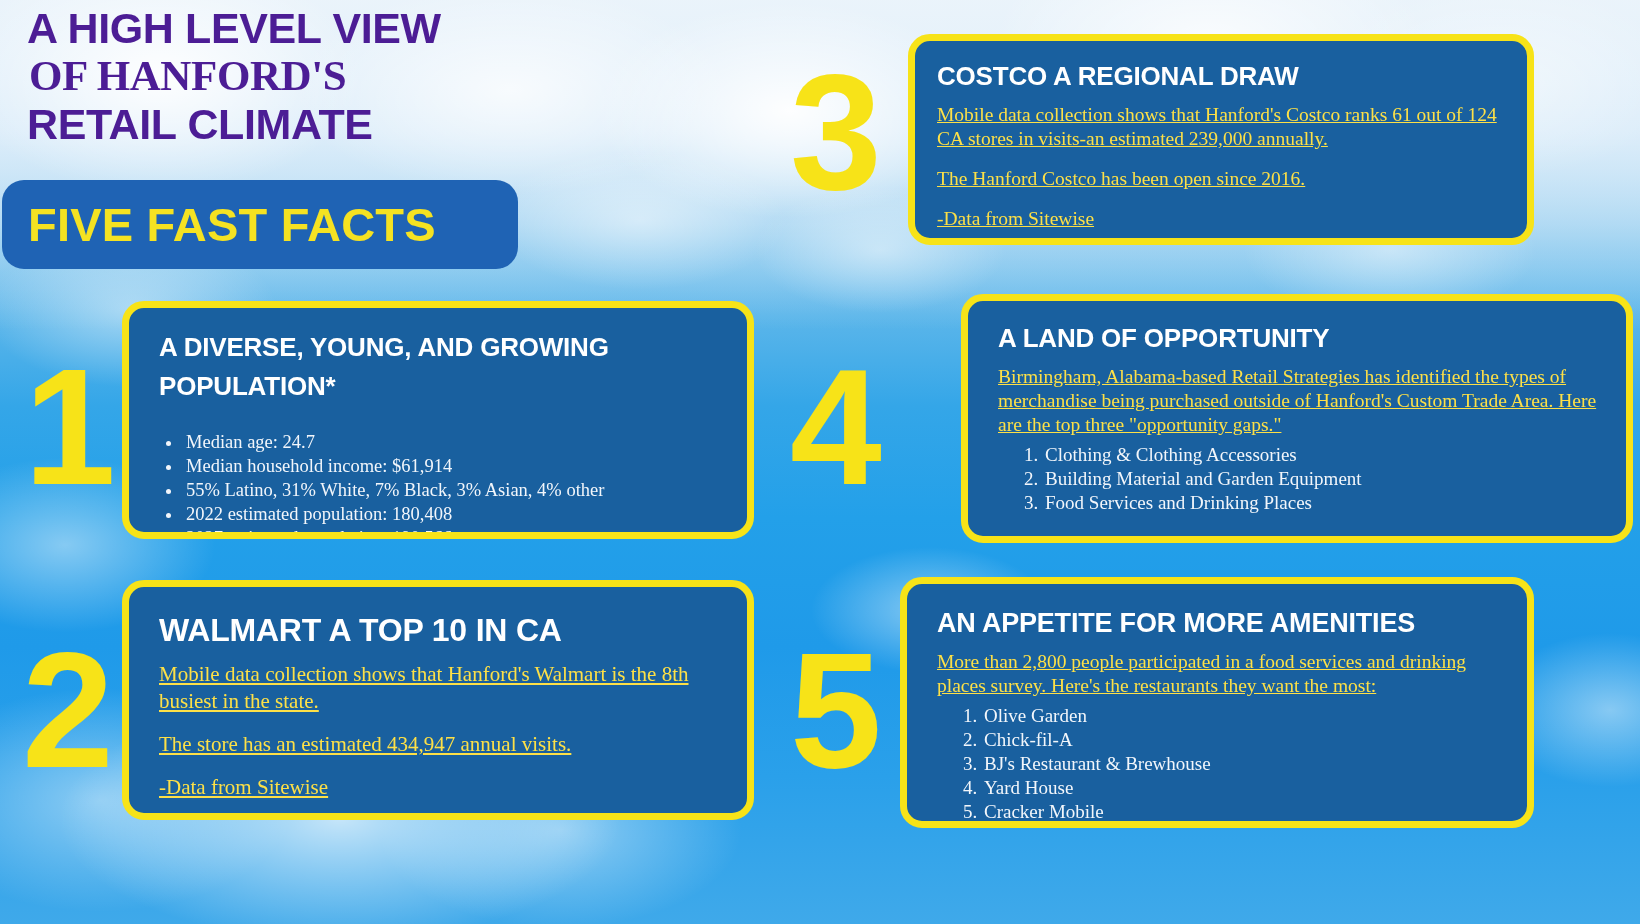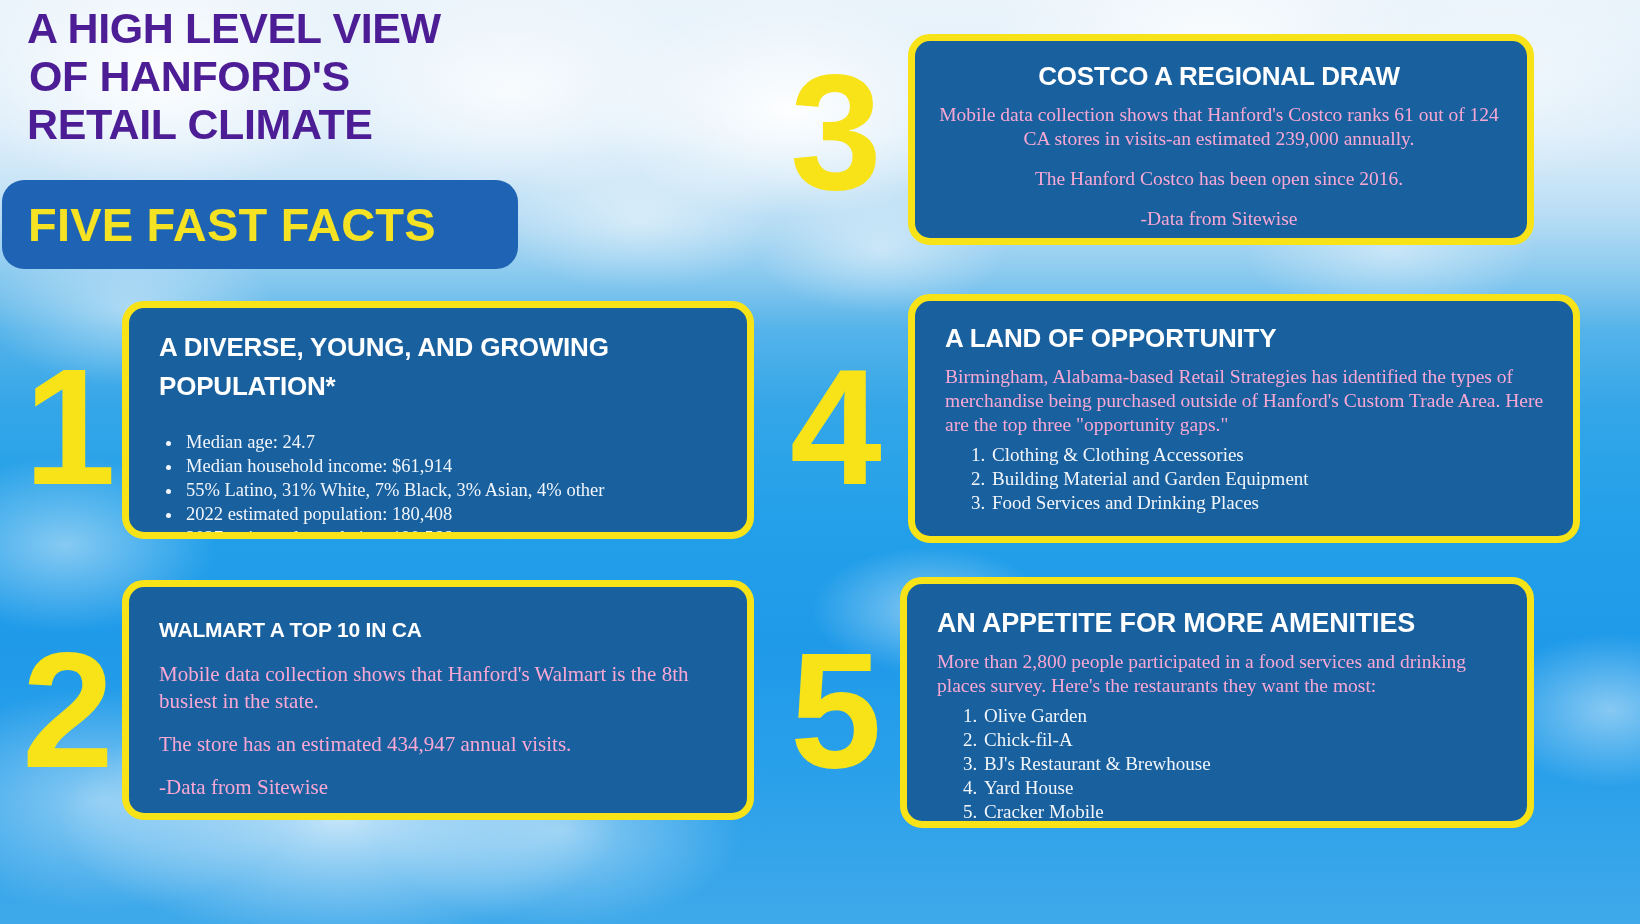--- a/index.html
+++ b/index.html
@@ -64,21 +64,21 @@
     left: 27px;
     top: 4px;
     width: 540px;
     color: #4c1d95;
     font-weight: 800;
     font-size: 43px;
     line-height: 48px;
     letter-spacing: -0.4px;
     text-transform: uppercase;
   }
-  .headline .l2 { padding-left: 2px; }
+  .headline .l2 { padding-left: 2px; font-family: Liberation Serif, serif; }
 
   
   .banner {
     position: absolute;
     left: 2px;
     top: 180px;
     width: 516px;
     height: 89px;
     background: #1f63b4;
     border-radius: 22px;
@@ -132,21 +132,22 @@
     font-size: 26px;
     line-height: 34px;
     letter-spacing: -0.2px;
     text-transform: uppercase;
     color: #ffffff;
   }
   .body-serif {
     font-family: "Liberation Serif", serif;
     font-size: 19.5px;
     line-height: 24px;
-    color: #f9a8d4;
+    color: #fde047;
+    text-decoration: underline;
   }
   .body-serif p { margin: 0 0 16px 0; }
   .body-serif p:last-child { margin-bottom: 0; }
 
   ul.bullets {
     margin: 2px 0 0 0;
     padding-left: 24px;
     font-family: "Liberation Serif", serif;
     font-size: 18.5px;
     line-height: 24px;
@@ -161,31 +162,31 @@
     font-size: 19px;
     line-height: 24px;
     color: #f2f6fb;
   }
   ol.numlist li { margin: 0; padding-left: 2px; }
 
   
   #card-1 { left: 122px;  top: 301px; width: 632px; height: 238px; }
   #card-2 { left: 122px;  top: 580px; width: 632px; height: 240px; }
   #card-3 { left: 908px;  top: 34px;  width: 626px; height: 211px; }
-  #card-4 { left: 908px;  top: 294px; width: 672px; height: 249px; }
+  #card-4 { left: 961px;  top: 294px; width: 672px; height: 249px; }
   #card-5 { left: 900px;  top: 577px; width: 634px; height: 251px; }
 
   #card-1 .card-inner { padding: 20px 26px 14px 30px; }
   #card-2 .card-inner { padding: 24px 26px 14px 30px; }
-  #card-3 .card-inner { padding: 18px 26px 14px 22px; text-align: center; }
+  #card-3 .card-inner { padding: 18px 26px 14px 22px; }
   #card-4 .card-inner { padding: 20px 20px 14px 30px; }
   #card-5 .card-inner { padding: 22px 18px 14px 30px; }
 
   #card-2 h2, #card-2 .body-serif { font-size: 29px; }
-  #card-2 h2 { font-size: 21px; line-height: 38px; margin-bottom: 12px; }
+  #card-2 h2 { font-size: 32px; line-height: 38px; margin-bottom: 12px; }
   #card-2 .body-serif { font-size: 21px; line-height: 27px; }
 
   #card-1 h2 { line-height: 39px; margin-bottom: 24px; }
   #card-5 h2 { font-size: 27px; }
 </style>
 </head>
 <body>
 
 <div id="stage">
 

